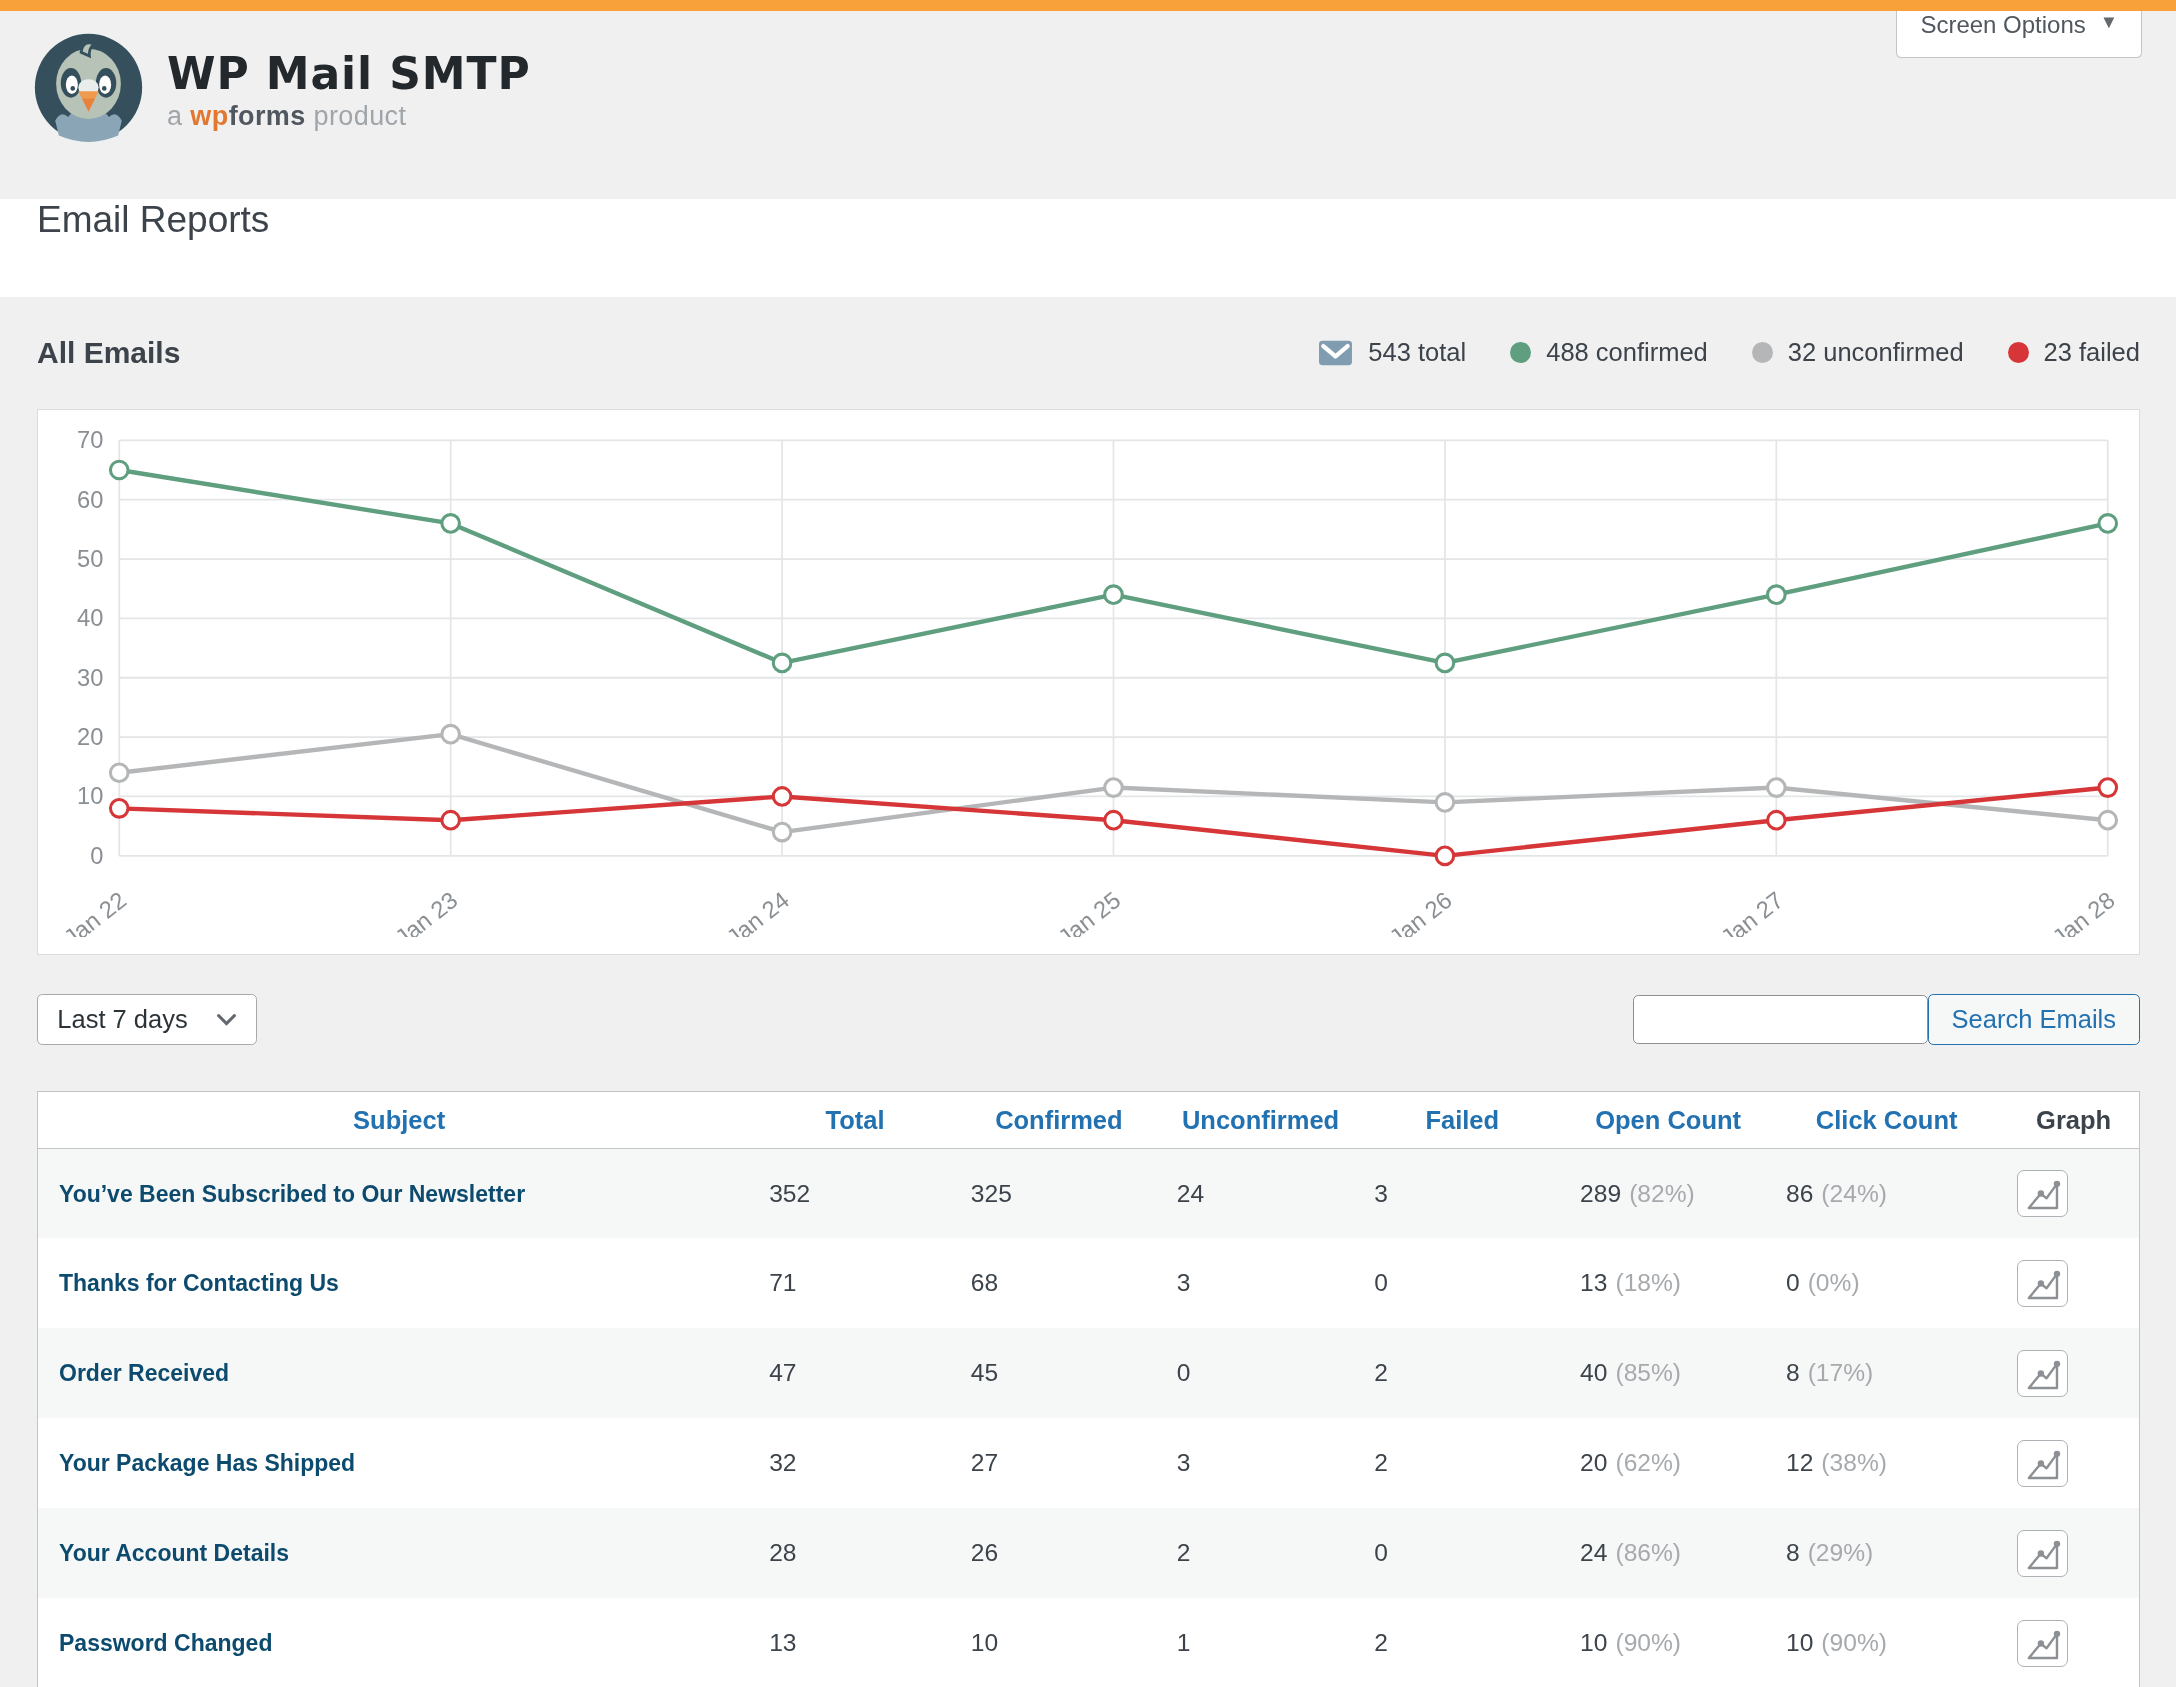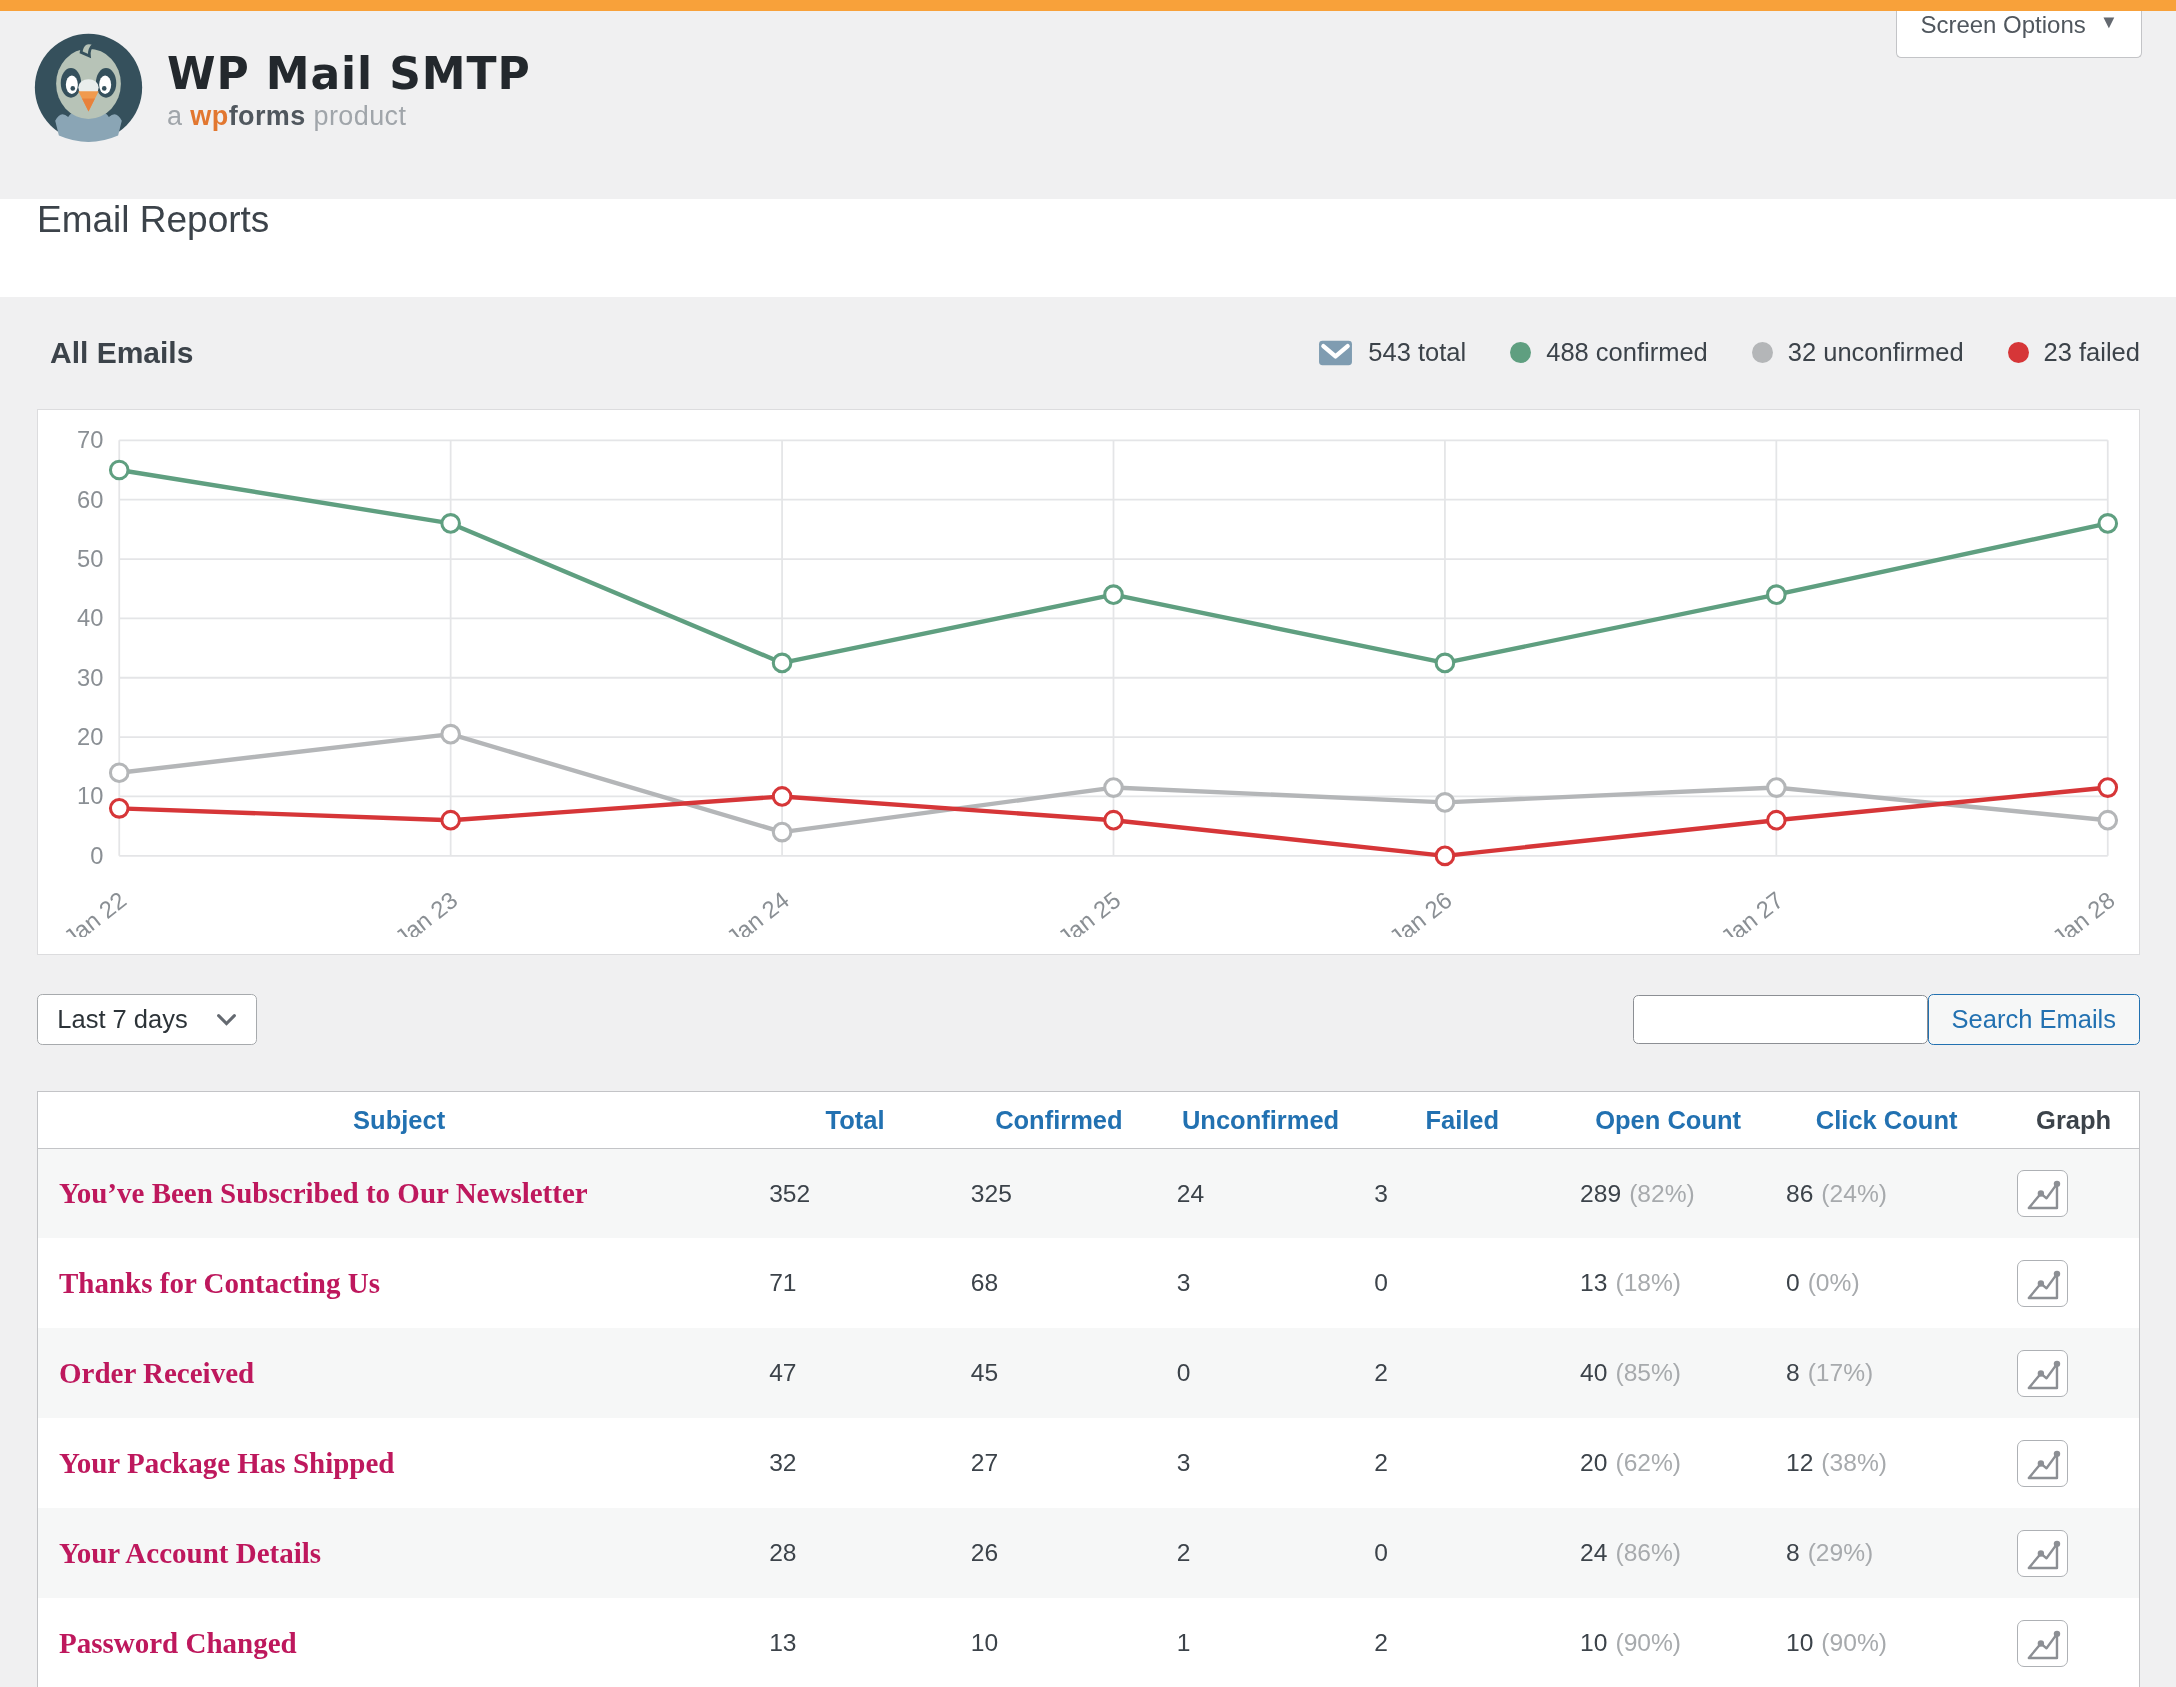--- a/index.html
+++ b/index.html
@@ -29,21 +29,21 @@
   .screen-options .caret { font-size:18.4px; color:#646970; }
 
   
   .title-band { height:98px; background:#fff; display:flex; align-items:flex-start; padding:0 37px; }
   .page-title { font-size:37px; font-weight:400; color:#3c434a; }
 
   .content { padding:0 37px; }
 
   
   .section-head { display:flex; align-items:center; justify-content:space-between; margin-top:32px; height:47px; }
-  .section-title { font-size:30px; font-weight:700; color:#3c434a;margin-left:13px; }
+  .section-title { font-size:30px; font-weight:700; color:#3c434a; }
   .legend { display:flex; align-items:center; gap:44px; }
   .legend-item { display:flex; align-items:center; gap:15px; font-size:25.5px; color:#3c434a; }
   .dot { width:21px; height:21px; border-radius:50%; }
 
   
   .chart-card { margin-top:33px; height:546px; background:#fff; border:0.9px solid #dcdcde; padding:17.6px; }
   .chart-card svg { display:block; width:100%; height:100%; }
 
   
   .controls { margin-top:39px; display:flex; justify-content:space-between; align-items:center; }
@@ -68,21 +68,21 @@
   col.c-subject {width:33.8%;} col.c-total {width:9.6%;} col.c-confirmed {width:9.8%;}
   col.c-unconfirmed {width:9.4%;} col.c-failed {width:9.8%;} col.c-open {width:9.8%;}
   col.c-click {width:11.0%;} col.c-graph {width:6.8%;}
   thead th {
     text-align:center; font-size:25.5px; font-weight:700; color:#2271b1;
     height:56px; padding:0 8.8px 0 21px; border-bottom:0.9px solid #c3c4c7; cursor:pointer;
   }
   thead th.plain { color:#3c434a; cursor:default; }
   tbody td { height:90px; font-size:24.6px; color:#3c434a; padding:0 8.8px 0 21px; }
   tbody tr:nth-child(odd) { background:#f6f7f7; }
-  td.subject span { color:#be185d; font-weight:700; font-size:29px; cursor:pointer;font-family:Liberation Serif, serif; }
+  td.subject span { color:#0c4a6e; font-weight:700; font-size:23px; cursor:pointer; }
   .pct { color:#a7aaad; margin-left:8px; }
   .graph-btn {
     width:51px; height:47px; background:#fff; border:1.8px solid #aeb1b5; border-radius:7px;
     display:flex; align-items:center; justify-content:center; cursor:pointer; padding:0;
   }
 </style>
 </head>
 <body>
 
 <div class="topbar"></div>

